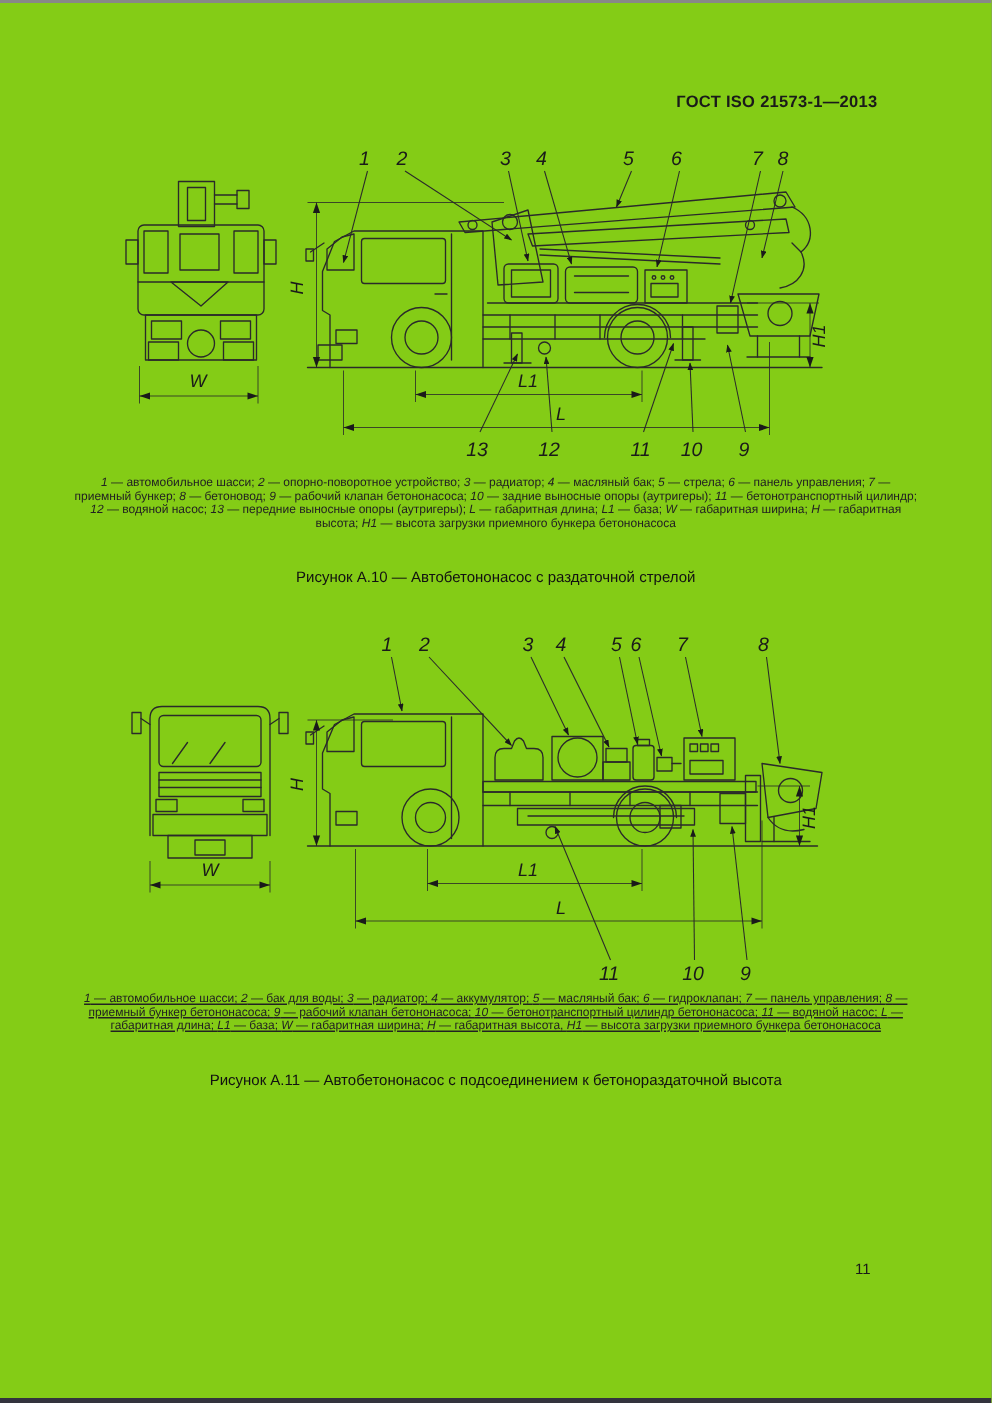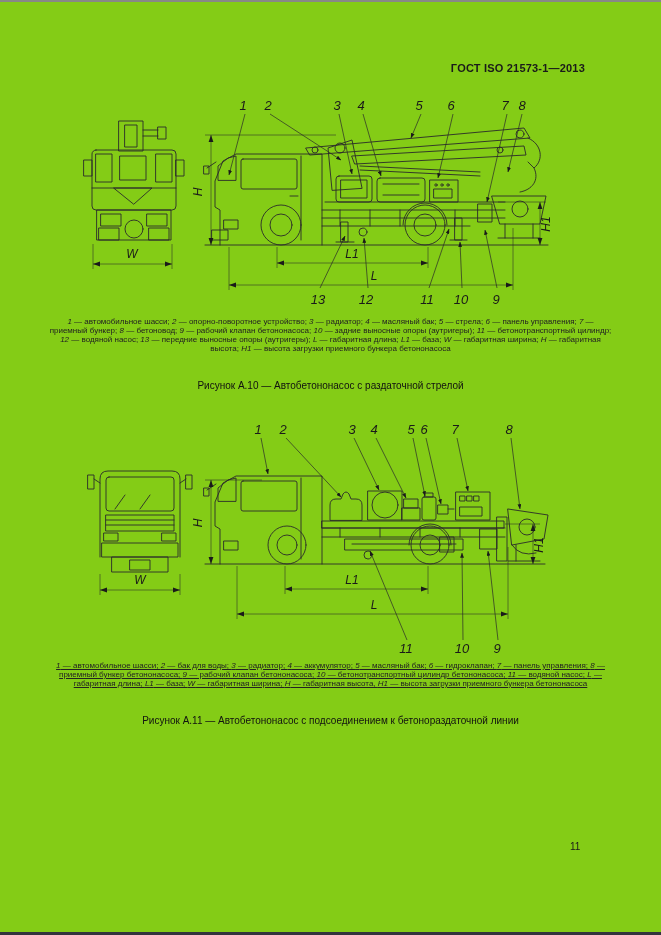--- a/index.html
+++ b/index.html
@@ -334,17 +334,17 @@
     <g>
       <text class="dim" transform="translate(202,106) rotate(-90)">H</text>
       <text class="dim" transform="translate(543,128) rotate(-90)">H1</text>
       <text class="dim" x="352" y="167">L1</text>
       <text class="dim" x="374" y="192">L</text>
       <text class="dim" x="140" y="167">W</text>
     </g>
   </svg>
 
   <p class="legend" id="legend2"><i>1</i>&nbsp;— автомобильное шасси; <i>2</i>&nbsp;— бак для воды; <i>3</i>&nbsp;— радиатор; <i>4</i>&nbsp;— аккумулятор; <i>5</i>&nbsp;— масляный бак; <i>6</i>&nbsp;— гидроклапан; <i>7</i>&nbsp;— панель управления; <i>8</i>&nbsp;— приемный бункер бетононасоса; <i>9</i>&nbsp;— рабочий клапан бетононасоса; <i>10</i>&nbsp;— бетонотранспортный цилиндр бетононасоса; <i>11</i>&nbsp;— водяной насос; <i>L</i>&nbsp;— габаритная длина; <i>L1</i>&nbsp;— база; <i>W</i>&nbsp;— габаритная ширина; <i>H</i>&nbsp;— габаритная высота, <i>H1</i>&nbsp;— высота загрузки приемного бункера бетононасоса</p>
-  <p class="caption" id="caption2">Рисунок А.11 — Автобетононасос с подсоединением к бетонораздаточной линии</p>
+  <p class="caption" id="caption2">Рисунок А.11 — Автобетононасос с подсоединением к бетонораздаточной высота</p>
 
   <div class="page-number">11</div>
   <div class="bottom-edge"></div>
 </div>
 
 </body></html>

